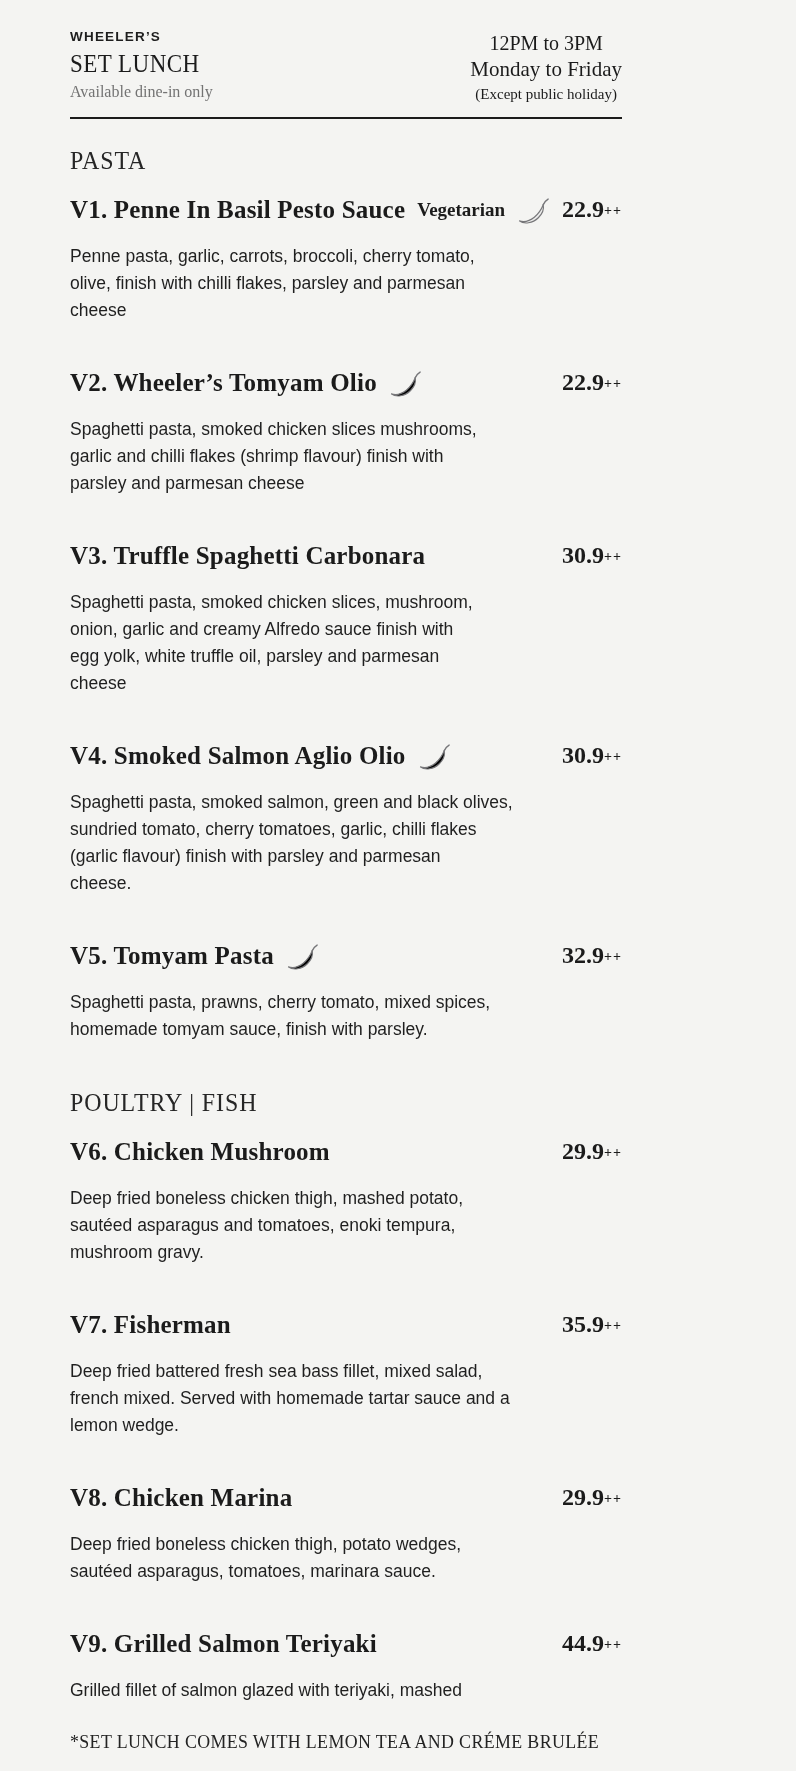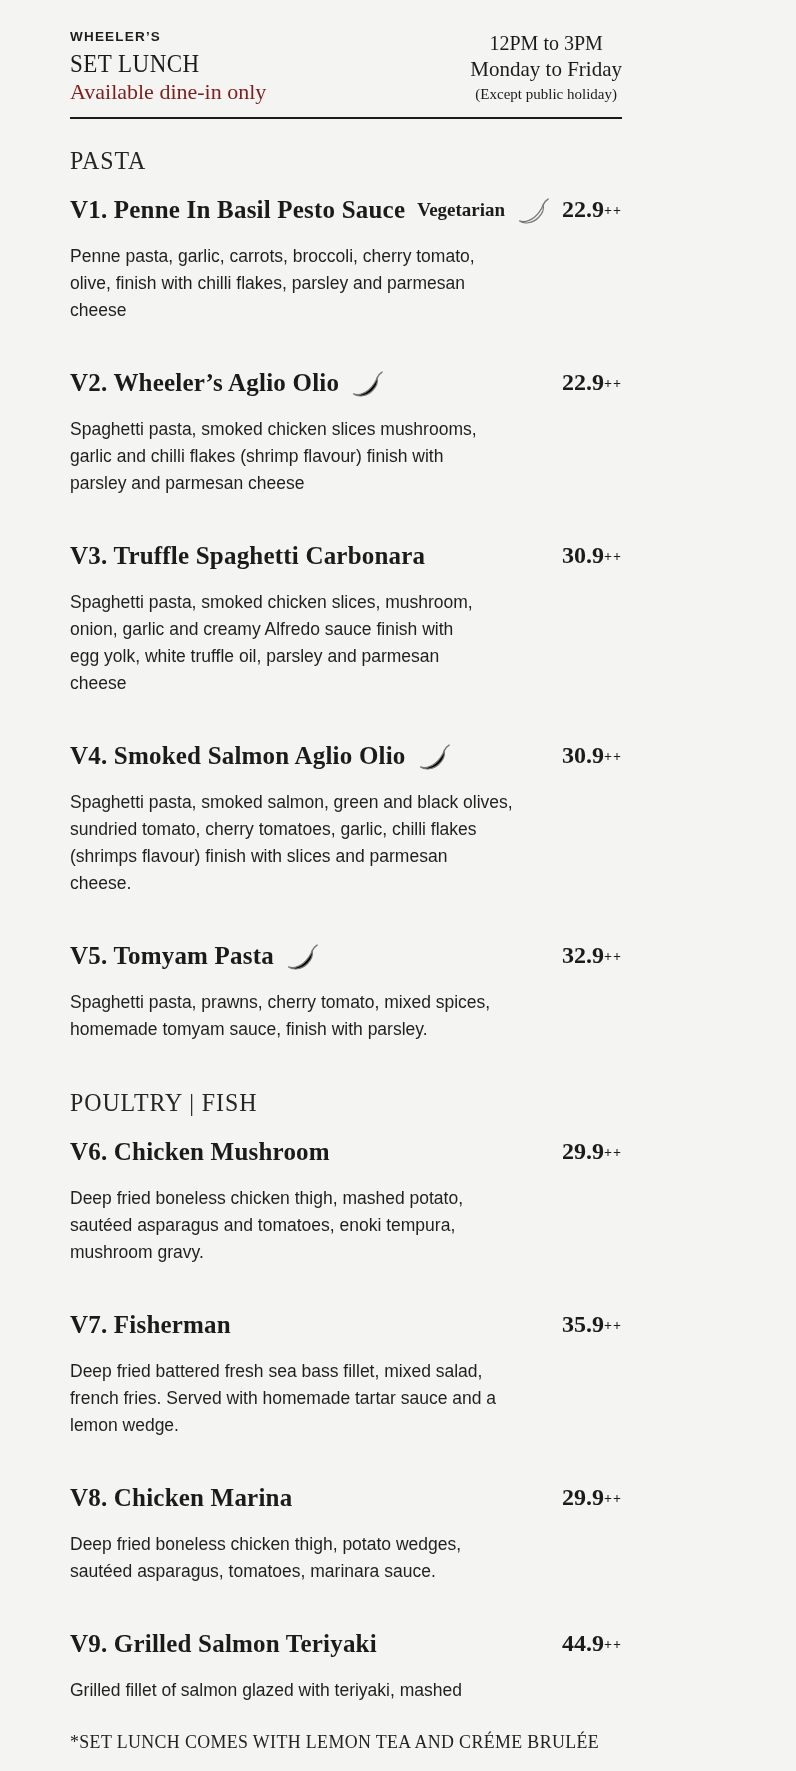--- a/index.html
+++ b/index.html
@@ -26,21 +26,21 @@
     font-family: "Liberation Sans", "DejaVu Sans", sans-serif;
     font-size: 13.5px; font-weight: 600; letter-spacing: 1.2px;
     line-height: 18px; color: #1e1e1e;
   }
   .menu-title {
     font-size: 25px; font-weight: 400; letter-spacing: 0.5px;
     line-height: 32px; margin-top: 2px;
     transform: scaleX(0.92); transform-origin: left center;
     white-space: nowrap;
   }
-  .availability { font-size: 22px; line-height: 24px; color: #7f1d1d; }
+  .availability { font-size: 16px; line-height: 24px; color: #737373; }
   .header-right { text-align: center; padding-top: 2px; }
   .hours { font-size: 20px; line-height: 26px; }
   .days  { font-size: 21px; line-height: 27px; }
   .holiday-note { font-size: 15px; line-height: 22px; }
 
   .rule { border: none; border-top: 2px solid #1b1b1b; margin-top: 12px; }
   .rule-bottom { margin-top: 18px; }
 
   
   .section-heading {
@@ -116,21 +116,21 @@
       </div>
       <p class="item-desc">
         <span class="dline">Penne pasta, garlic, carrots, broccoli, cherry tomato,</span>
         <span class="dline">olive, finish with chilli flakes, parsley and parmesan</span>
         <span class="dline">cheese</span>
       </p>
     </div>
 
     <div class="item">
       <div class="item-head">
-        <span class="item-name">V2. Wheeler’s Aglio Olio</span>
+        <span class="item-name">V2. Wheeler’s Tomyam Olio</span>
         <span class="chilli">
           <svg viewBox="0 0 36 30" aria-hidden="true">
             <path d="M2.5 25.5 C8 29.5 17.5 28.5 24 22 C28.5 17.5 30.5 12 29.5 7.5 C27.5 12.5 24.5 17.5 19.5 21.5 C13.5 26.3 7 27 2.5 25.5 Z" fill="#eceyeb" stroke="#77777a" stroke-width="1.3"></path>
             <path d="M29.5 7.5 C30.5 4.5 32.5 2.5 35 1" fill="none" stroke="#77777a" stroke-width="1.6" stroke-linecap="round"></path>
           </svg>
         </span>
         <span class="item-price"><span>22.9</span><span class="pp">++</span></span>
       </div>
       <p class="item-desc">
         <span class="dline">Spaghetti pasta, smoked chicken slices mushrooms,</span>
@@ -159,21 +159,21 @@
           <svg viewBox="0 0 36 30" aria-hidden="true">
             <path d="M2.5 25.5 C8 29.5 17.5 28.5 24 22 C28.5 17.5 30.5 12 29.5 7.5 C27.5 12.5 24.5 17.5 19.5 21.5 C13.5 26.3 7 27 2.5 25.5 Z" fill="#ecenormal" stroke="#77777a" stroke-width="1.3"></path>
             <path d="M29.5 7.5 C30.5 4.5 32.5 2.5 35 1" fill="none" stroke="#77777a" stroke-width="1.6" stroke-linecap="round"></path>
           </svg>
         </span>
         <span class="item-price"><span>30.9</span><span class="pp">++</span></span>
       </div>
       <p class="item-desc">
         <span class="dline">Spaghetti pasta, smoked salmon, green and black olives,</span>
         <span class="dline">sundried tomato, cherry tomatoes, garlic, chilli flakes</span>
-        <span class="dline">(shrimps flavour) finish with slices and parmesan</span>
+        <span class="dline">(garlic flavour) finish with parsley and parmesan</span>
         <span class="dline">cheese.</span>
       </p>
     </div>
 
     <div class="item">
       <div class="item-head">
         <span class="item-name">V5. Tomyam Pasta</span>
         <span class="chilli">
           <svg viewBox="0 0 36 30" aria-hidden="true">
             <path d="M2.5 25.5 C8 29.5 17.5 28.5 24 22 C28.5 17.5 30.5 12 29.5 7.5 C27.5 12.5 24.5 17.5 19.5 21.5 C13.5 26.3 7 27 2.5 25.5 Z" fill="#ecenormal" stroke="#77777a" stroke-width="1.3"></path>
@@ -204,21 +204,21 @@
       </p>
     </div>
 
     <div class="item">
       <div class="item-head">
         <span class="item-name">V7. Fisherman</span>
         <span class="item-price"><span>35.9</span><span class="pp">++</span></span>
       </div>
       <p class="item-desc">
         <span class="dline">Deep fried battered fresh sea bass fillet, mixed salad,</span>
-        <span class="dline">french fries. Served with homemade tartar sauce and a</span>
+        <span class="dline">french mixed. Served with homemade tartar sauce and a</span>
         <span class="dline">lemon wedge.</span>
       </p>
     </div>
 
     <div class="item">
       <div class="item-head">
         <span class="item-name">V8. Chicken Marina</span>
         <span class="item-price"><span>29.9</span><span class="pp">++</span></span>
       </div>
       <p class="item-desc">

